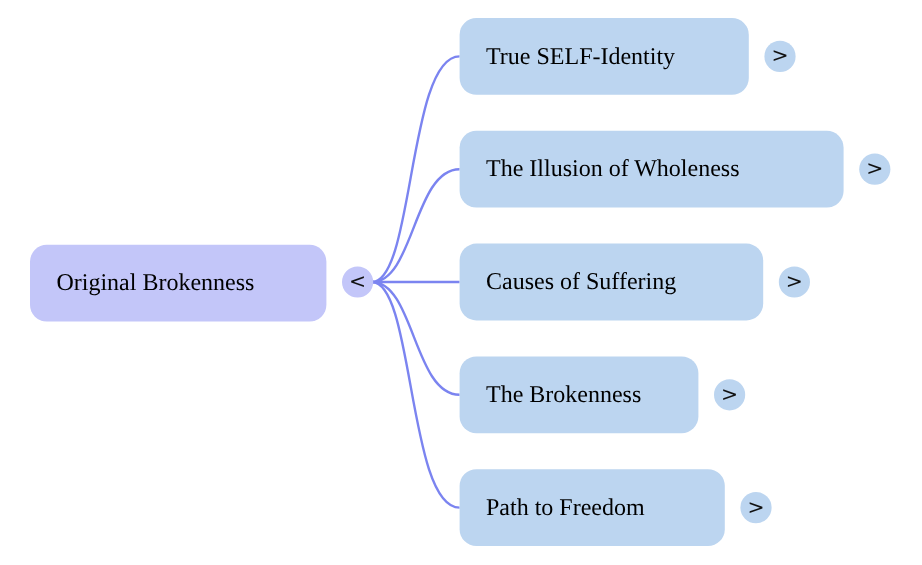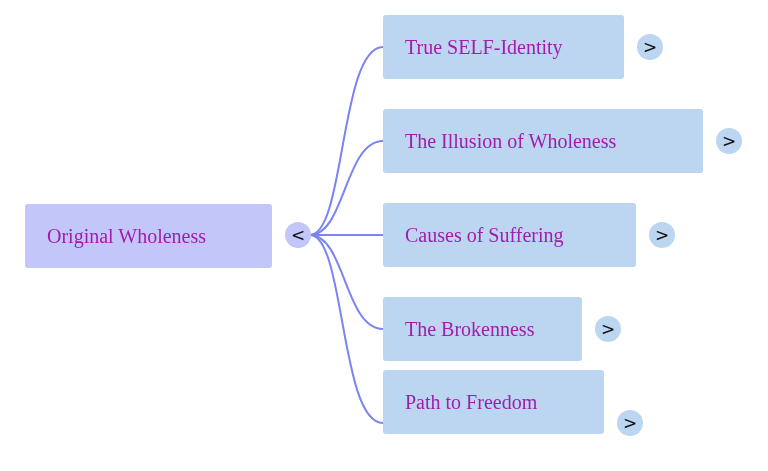--- a/index.html
+++ b/index.html
@@ -1,21 +1,21 @@
 <!DOCTYPE html>
 <html><head>
   <meta charset="utf-8">
   <style>
     html, body { margin: 0; padding: 0; background: #ffffff; }
     body { width: 768px; height: 471px; position: relative; overflow: hidden;
            font-family: "Liberation Serif", serif; }
     svg.links { position: absolute; left: 0; top: 0; width: 768px; height: 471px; }
-    .node { position: absolute; box-sizing: border-box; border-radius: 3px;
+    .node { position: absolute; box-sizing: border-box; border-radius: 14px;
             height: 64px; display: flex; align-items: center; padding-left: 22px;
-            font-size: 20px; color: #a21caf; cursor: pointer; }
+            font-size: 20px; color: #000000; cursor: pointer; }
     .root { background: #c3c6f9; left: 25px; top: 204px; width: 247px; }
     .child { background: #bcd5f0; left: 383px; }
     .toggle { position: absolute; width: 26px; height: 26px; border-radius: 50%;
               display: flex; align-items: center; justify-content: center;
               font-family: "DejaVu Sans", sans-serif; font-size: 17px; color: #111;
               cursor: pointer; }
     .toggle.root-t { background: #c3c6f9; }
     .toggle.child-t { background: #bcd5f0; }
   </style>
 </head>
@@ -23,21 +23,21 @@
 
 <svg class="links">
   <path d="M310,235 C345,235 340,47 383,47" fill="none" stroke="#7b84f0" stroke-width="2"></path>
   <path d="M310,235 C345,235 345,141 383,141" fill="none" stroke="#7b84f0" stroke-width="2"></path>
   <path d="M310,235 L383,235" fill="none" stroke="#7b84f0" stroke-width="2"></path>
   <path d="M310,235 C345,235 345,329 383,329" fill="none" stroke="#7b84f0" stroke-width="2"></path>
   <path d="M310,235 C345,235 340,423 383,423" fill="none" stroke="#7b84f0" stroke-width="2"></path>
 </svg>
 
 <div class="node root">
-  <span>Original Wholeness</span>
+  <span>Original Brokenness</span>
 </div>
 <div class="toggle root-t" style="left:285px; top:222px;">
   <span>&lt;</span>
 </div>
 
 <div class="node child" style="top:15px; width:241px;">
   <span>True SELF-Identity</span>
 </div>
 <div class="toggle child-t" style="left:637px; top:34px;">
   <span>&gt;</span>
@@ -57,18 +57,18 @@
   <span>&gt;</span>
 </div>
 
 <div class="node child" style="top:297px; width:199px;">
   <span>The Brokenness</span>
 </div>
 <div class="toggle child-t" style="left:595px; top:316px;">
   <span>&gt;</span>
 </div>
 
-<div class="node child" style="top:370px; width:221px;">
+<div class="node child" style="top:391px; width:221px;">
   <span>Path to Freedom</span>
 </div>
 <div class="toggle child-t" style="left:617px; top:410px;">
   <span>&gt;</span>
 </div>
 
 </body></html>

